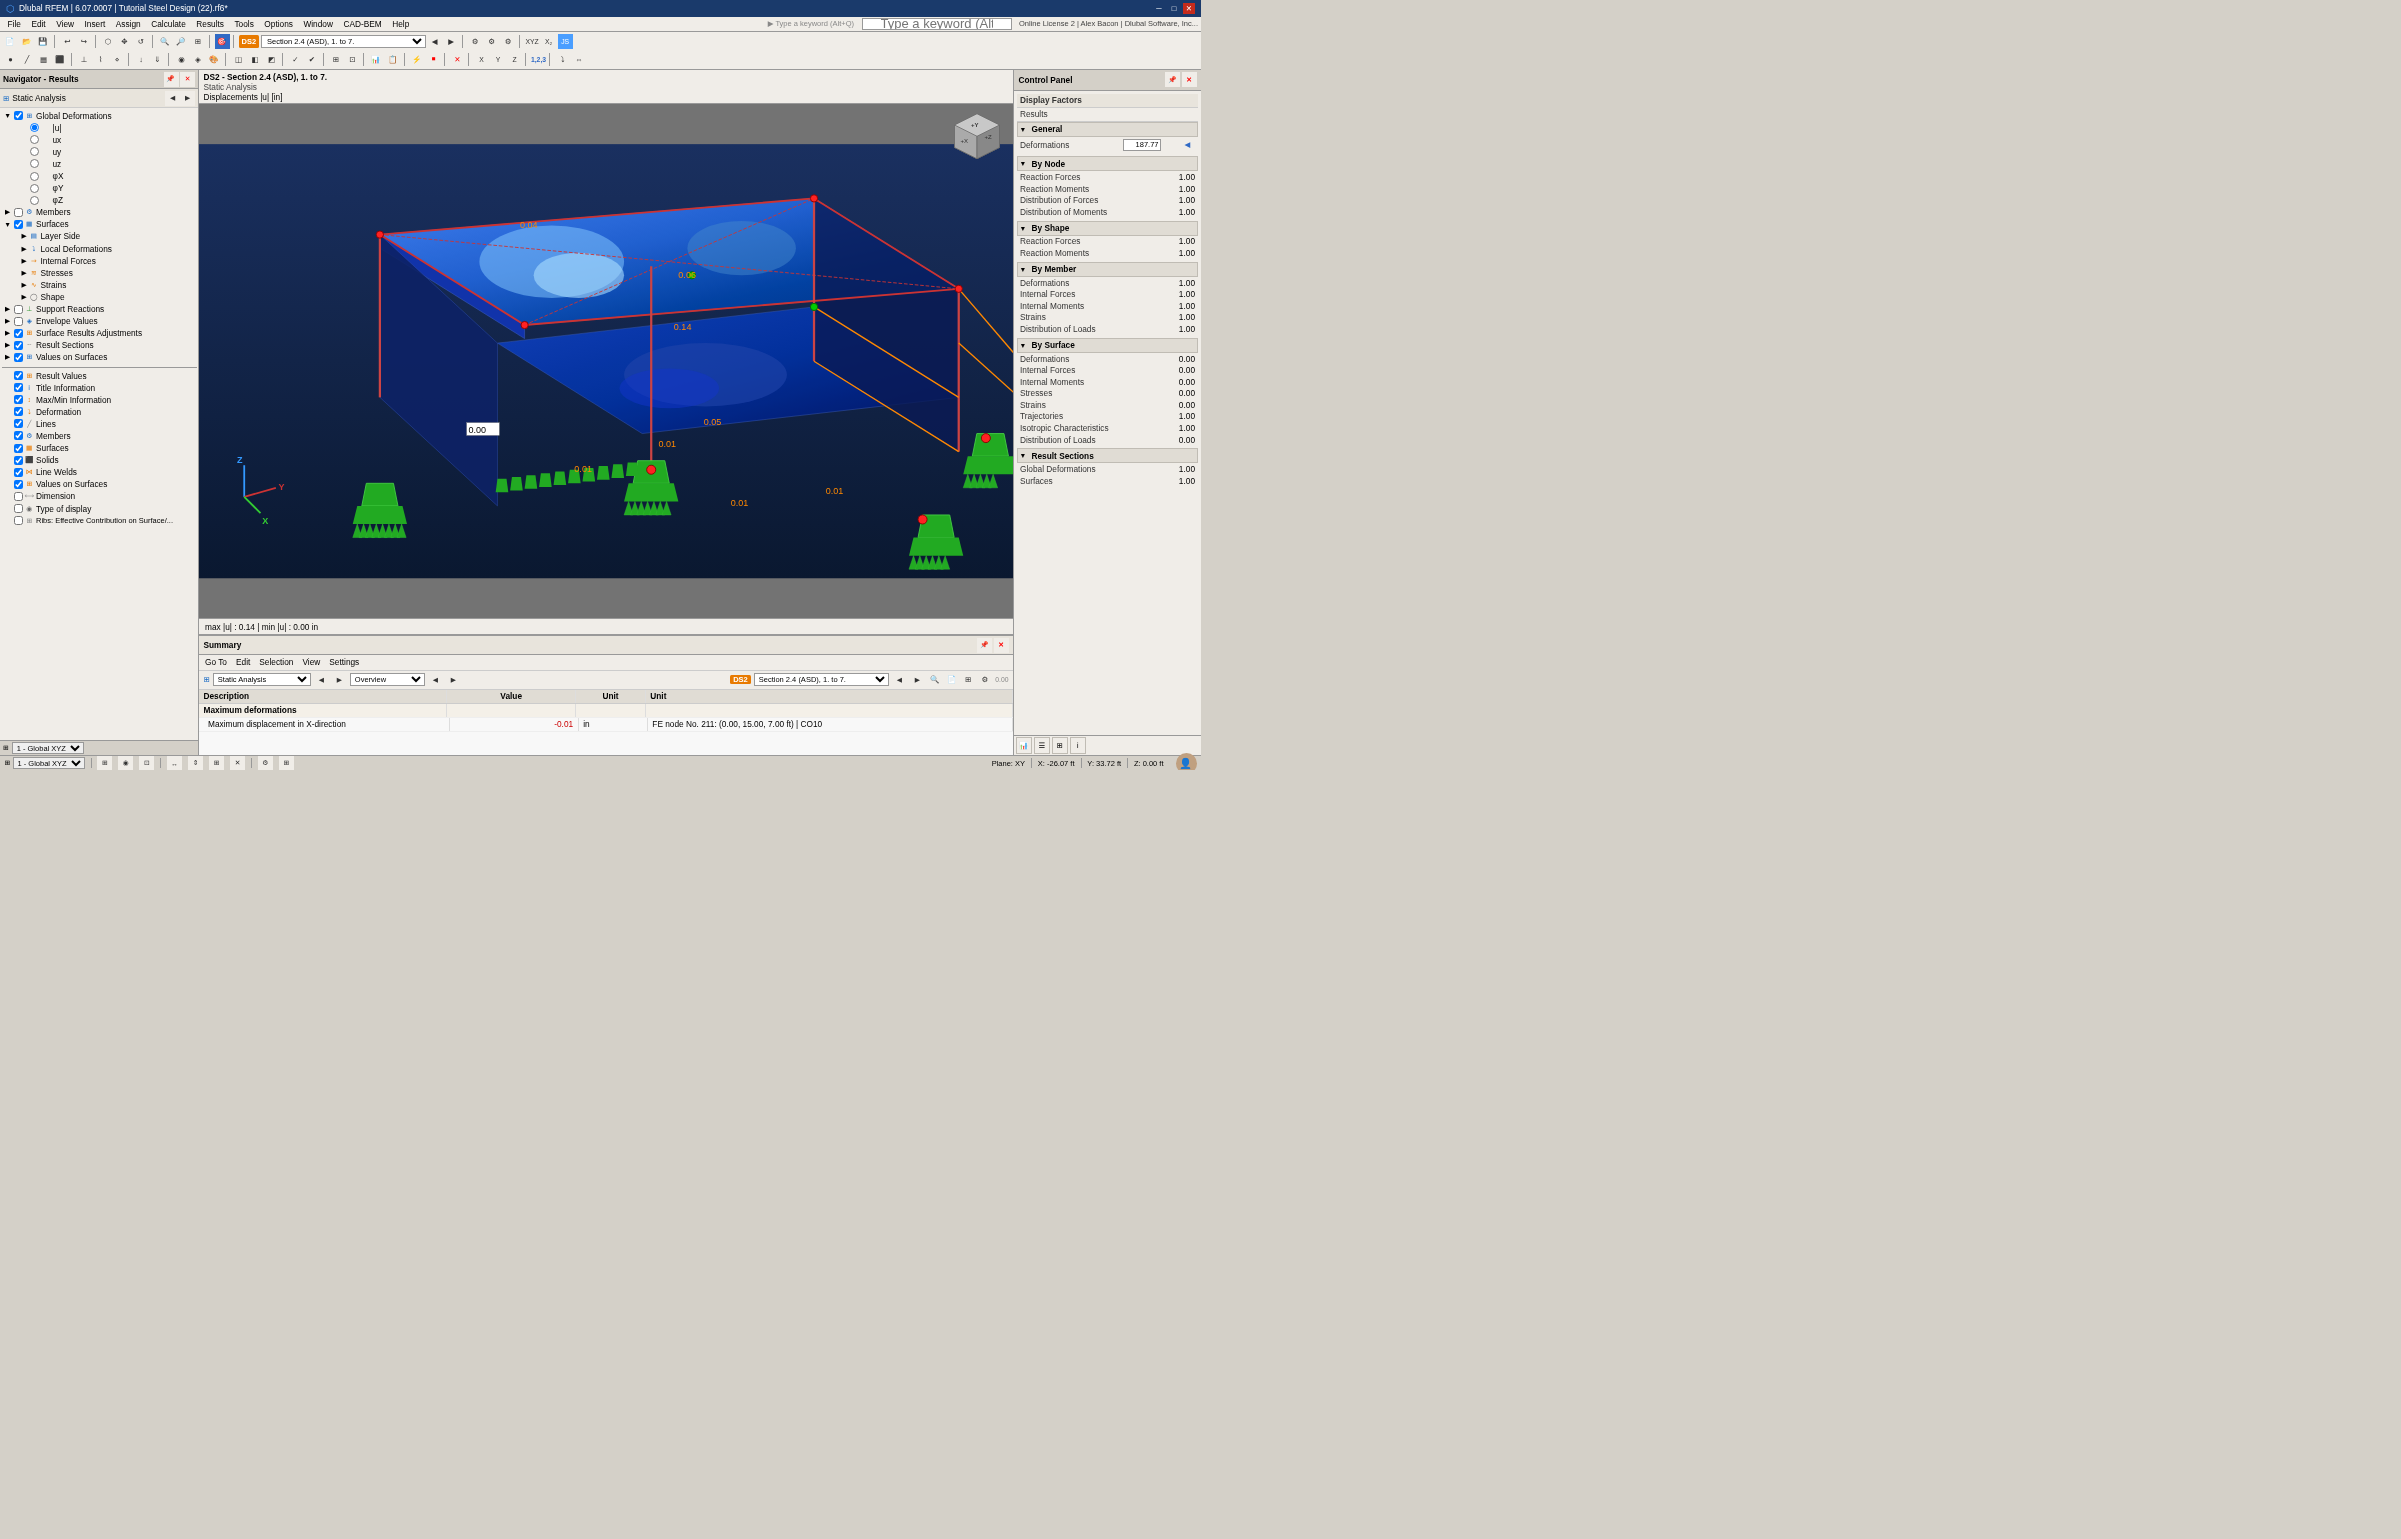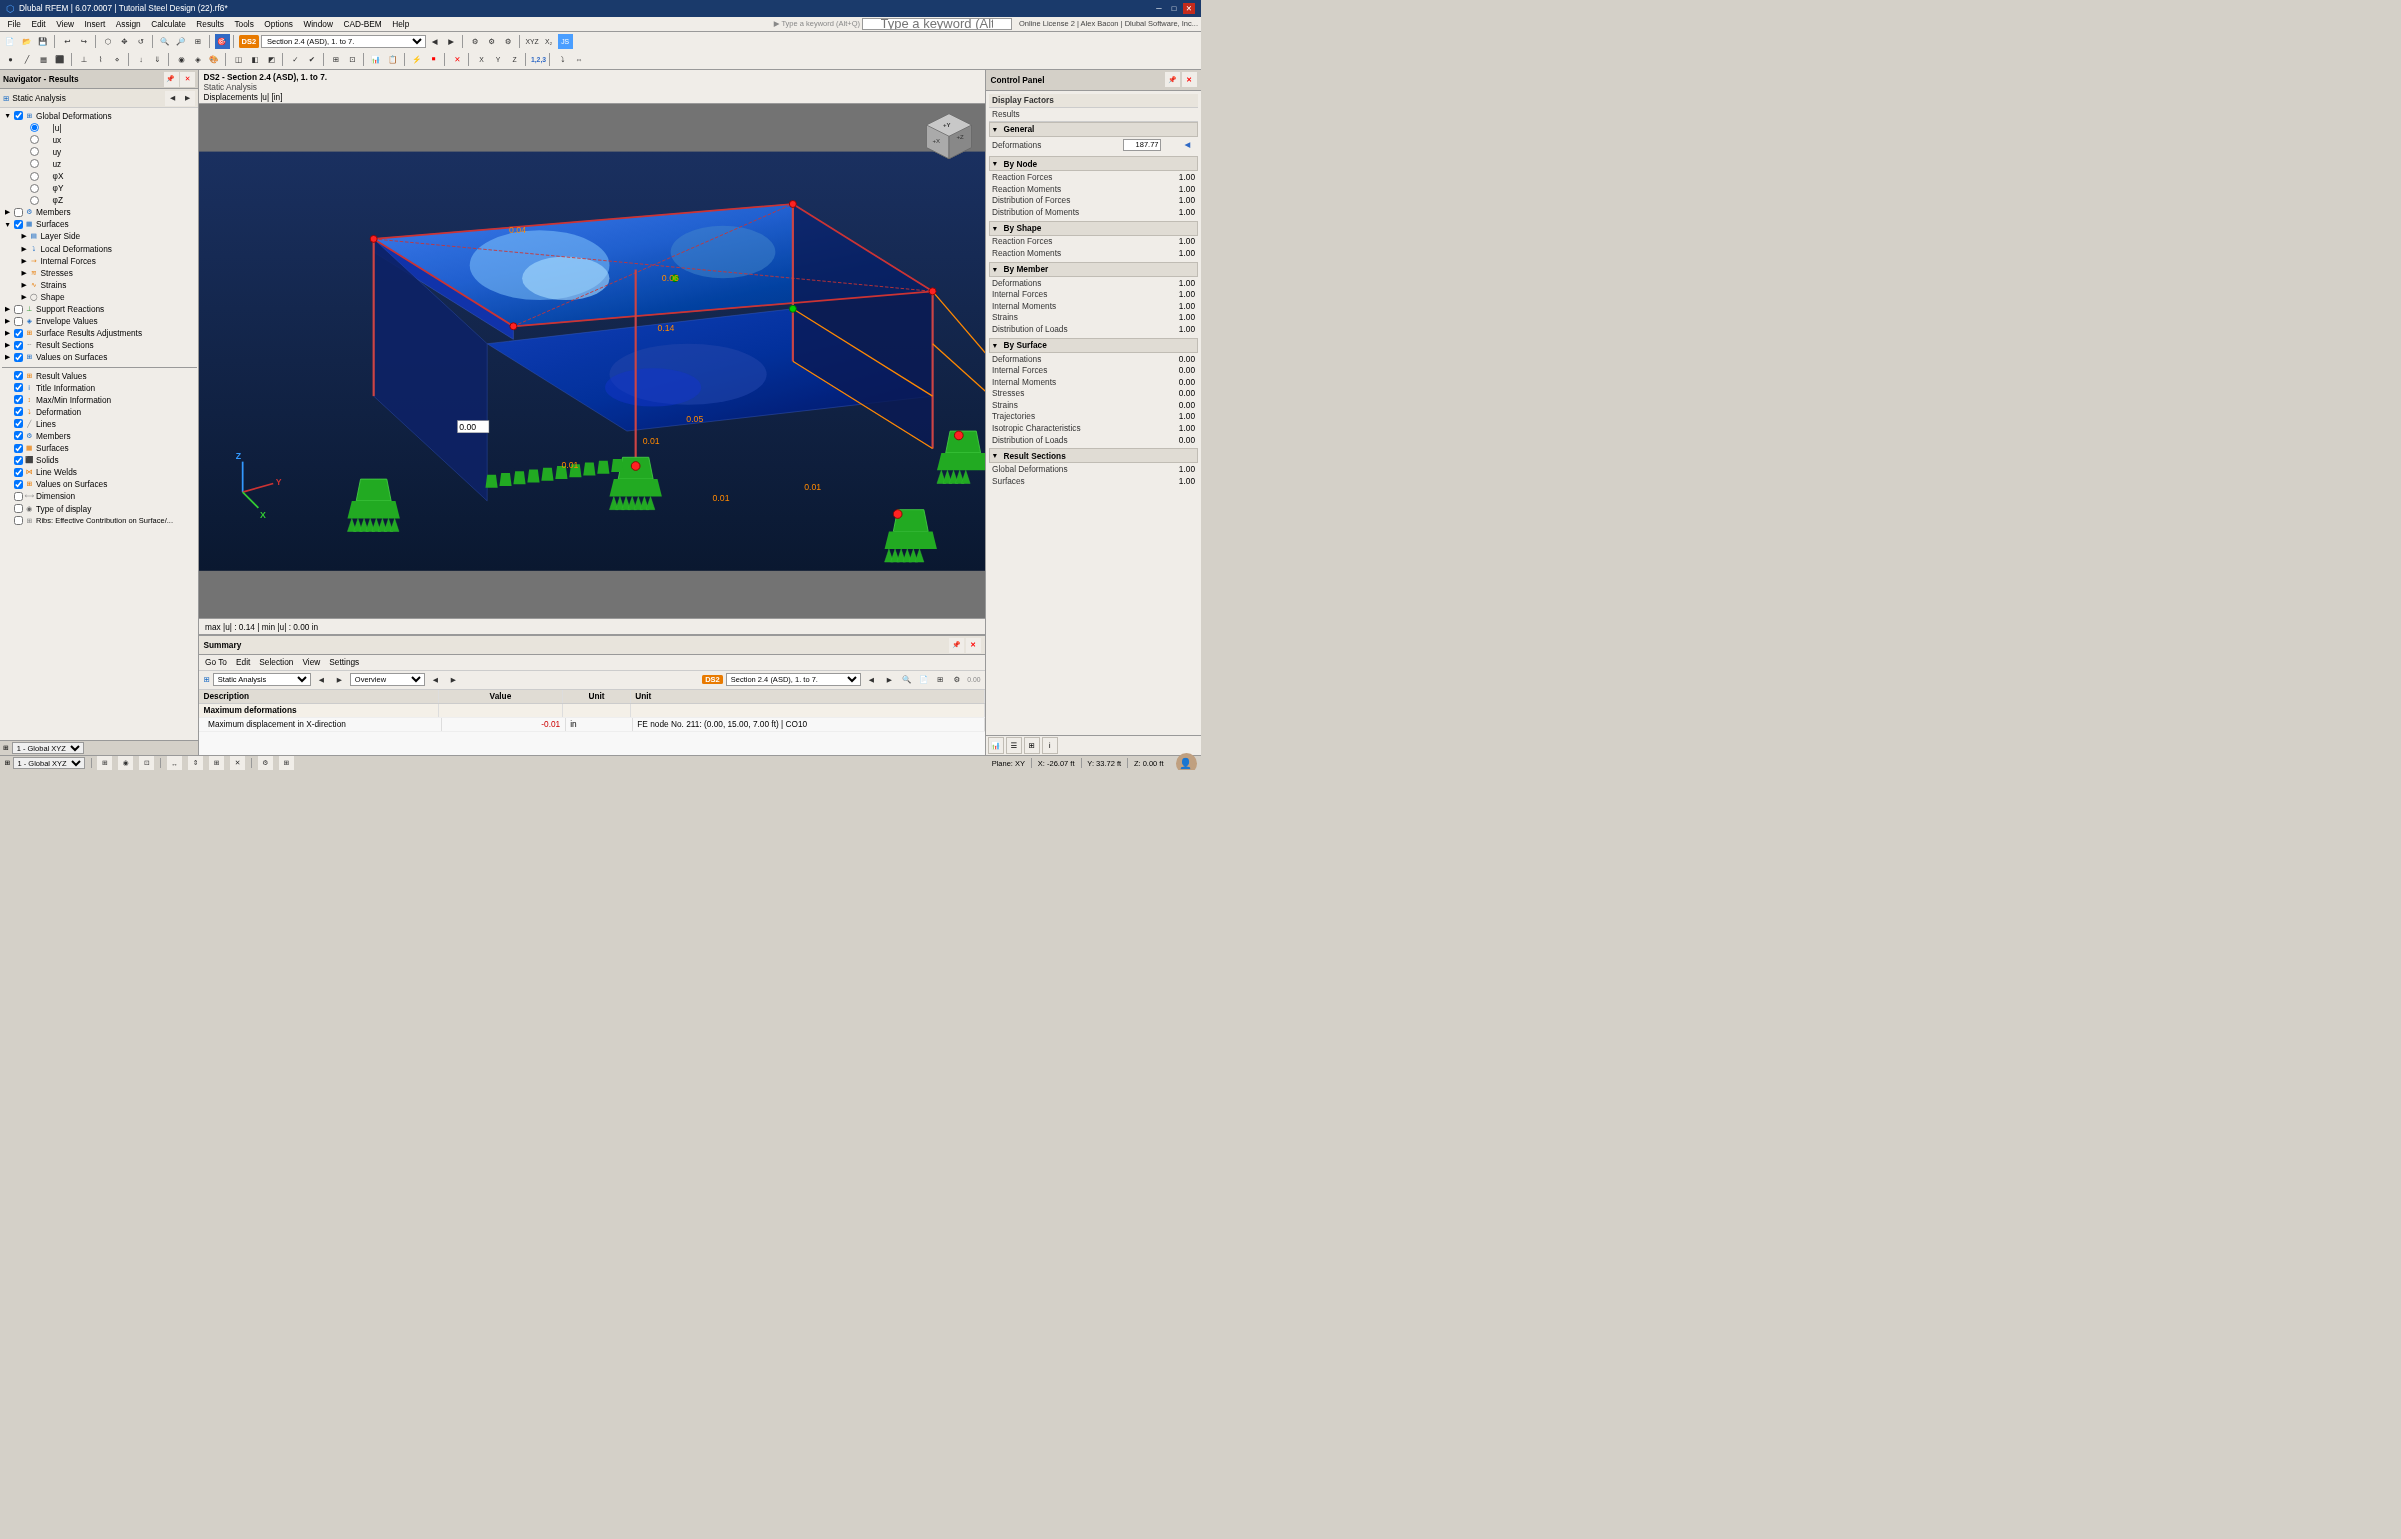--- a/index.html
+++ b/index.html
@@ -43,21 +43,21 @@
 
     
     #center-area { flex: 1; display: flex; flex-direction: column; background: #2a2a2a; }
     #viewport-header { background: #f0ede8; padding: 1.5px 4.5px; border-bottom: 0.8px solid #999; font-size: 8.3px; }
     #viewport-header .vh-line1 { font-weight: bold; color: #000; }
     #viewport-header .vh-line2 { color: #444; }
     #viewport-header .vh-line3 { color: #000; }
     #viewport { flex: 1; background: #737373; position: relative; overflow: hidden; padding-left: 8px; }
 
     
-    #control-panel { width: 216px; background: #f0ede8; border-left: 0.8px solid #999; display: flex; flex-direction: column; }
+    #control-panel { width: 188px; background: #f0ede8; border-left: 0.8px solid #999; display: flex; flex-direction: column; }
     #cp-header { background: #d4d0c8; padding: 2.3px 4.5px; font-size: 8.3px; font-weight: bold; border-bottom: 0.8px solid #999; display: flex; align-items: center; justify-content: space-between; }
     #cp-content { flex: 1; overflow-y: auto; padding: 3px; }
     .cp-section { margin-bottom: 3px; }
     .cp-section-header { display: flex; align-items: center; gap: 3px; font-size: 8.3px; font-weight: bold; padding: 1.5px; background: #e0dcd4; border: 0.8px solid #c0bcb4; cursor: pointer; }
     .cp-section-header .expand { font-size: 6.8px; width: 9px; }
     .cp-row { display: flex; align-items: center; justify-content: space-between; padding: 0.8px 3px; font-size: 8.3px; }
     .cp-row .cp-label { color: #333; }
     .cp-row .cp-value { color: #000; font-size: 8.3px; }
     .cp-row .cp-edit { width: 38px; height: 12px; font-size: 7.5px; border: 0.8px solid #999; text-align: right; padding: 0 1.5px; }
     .cp-toolbar { display: flex; gap: 1.5px; padding: 1.5px; border-top: 0.8px solid #999; }
@@ -110,21 +110,21 @@
   <span class="menu-item">Insert</span>
   <span class="menu-item">Assign</span>
   <span class="menu-item">Calculate</span>
   <span class="menu-item">Results</span>
   <span class="menu-item">Tools</span>
   <span class="menu-item">Options</span>
   <span class="menu-item">Window</span>
   <span class="menu-item">CAD-BEM</span>
   <span class="menu-item">Help</span>
   <span style="flex:1;"></span>
-  <span style="color:#888; font-size:7.5px; margin-right:0;">▶ Type a keyword (Alt+Q)</span>
+  <span style="color:#888; font-size:7.5px; margin-right:6px;">▶ Type a keyword (Alt+Q)</span>
   <input type="text" class="tb-input" style="width: 150px; height: 12px;" placeholder="Type a keyword (Alt+Q)">
   <span style="font-size:7.5px; margin-left:6px; color:#444;">Online License 2 | Alex Bacon | Dlubal Software, Inc...</span>
 </div>
 
 <div id="toolbar-area">
 
   <div class="toolbar-row">
     <div class="tb-btn" title="New">📄</div>
     <div class="tb-btn" title="Open">📂</div>
     <div class="tb-btn" title="Save">💾</div>

